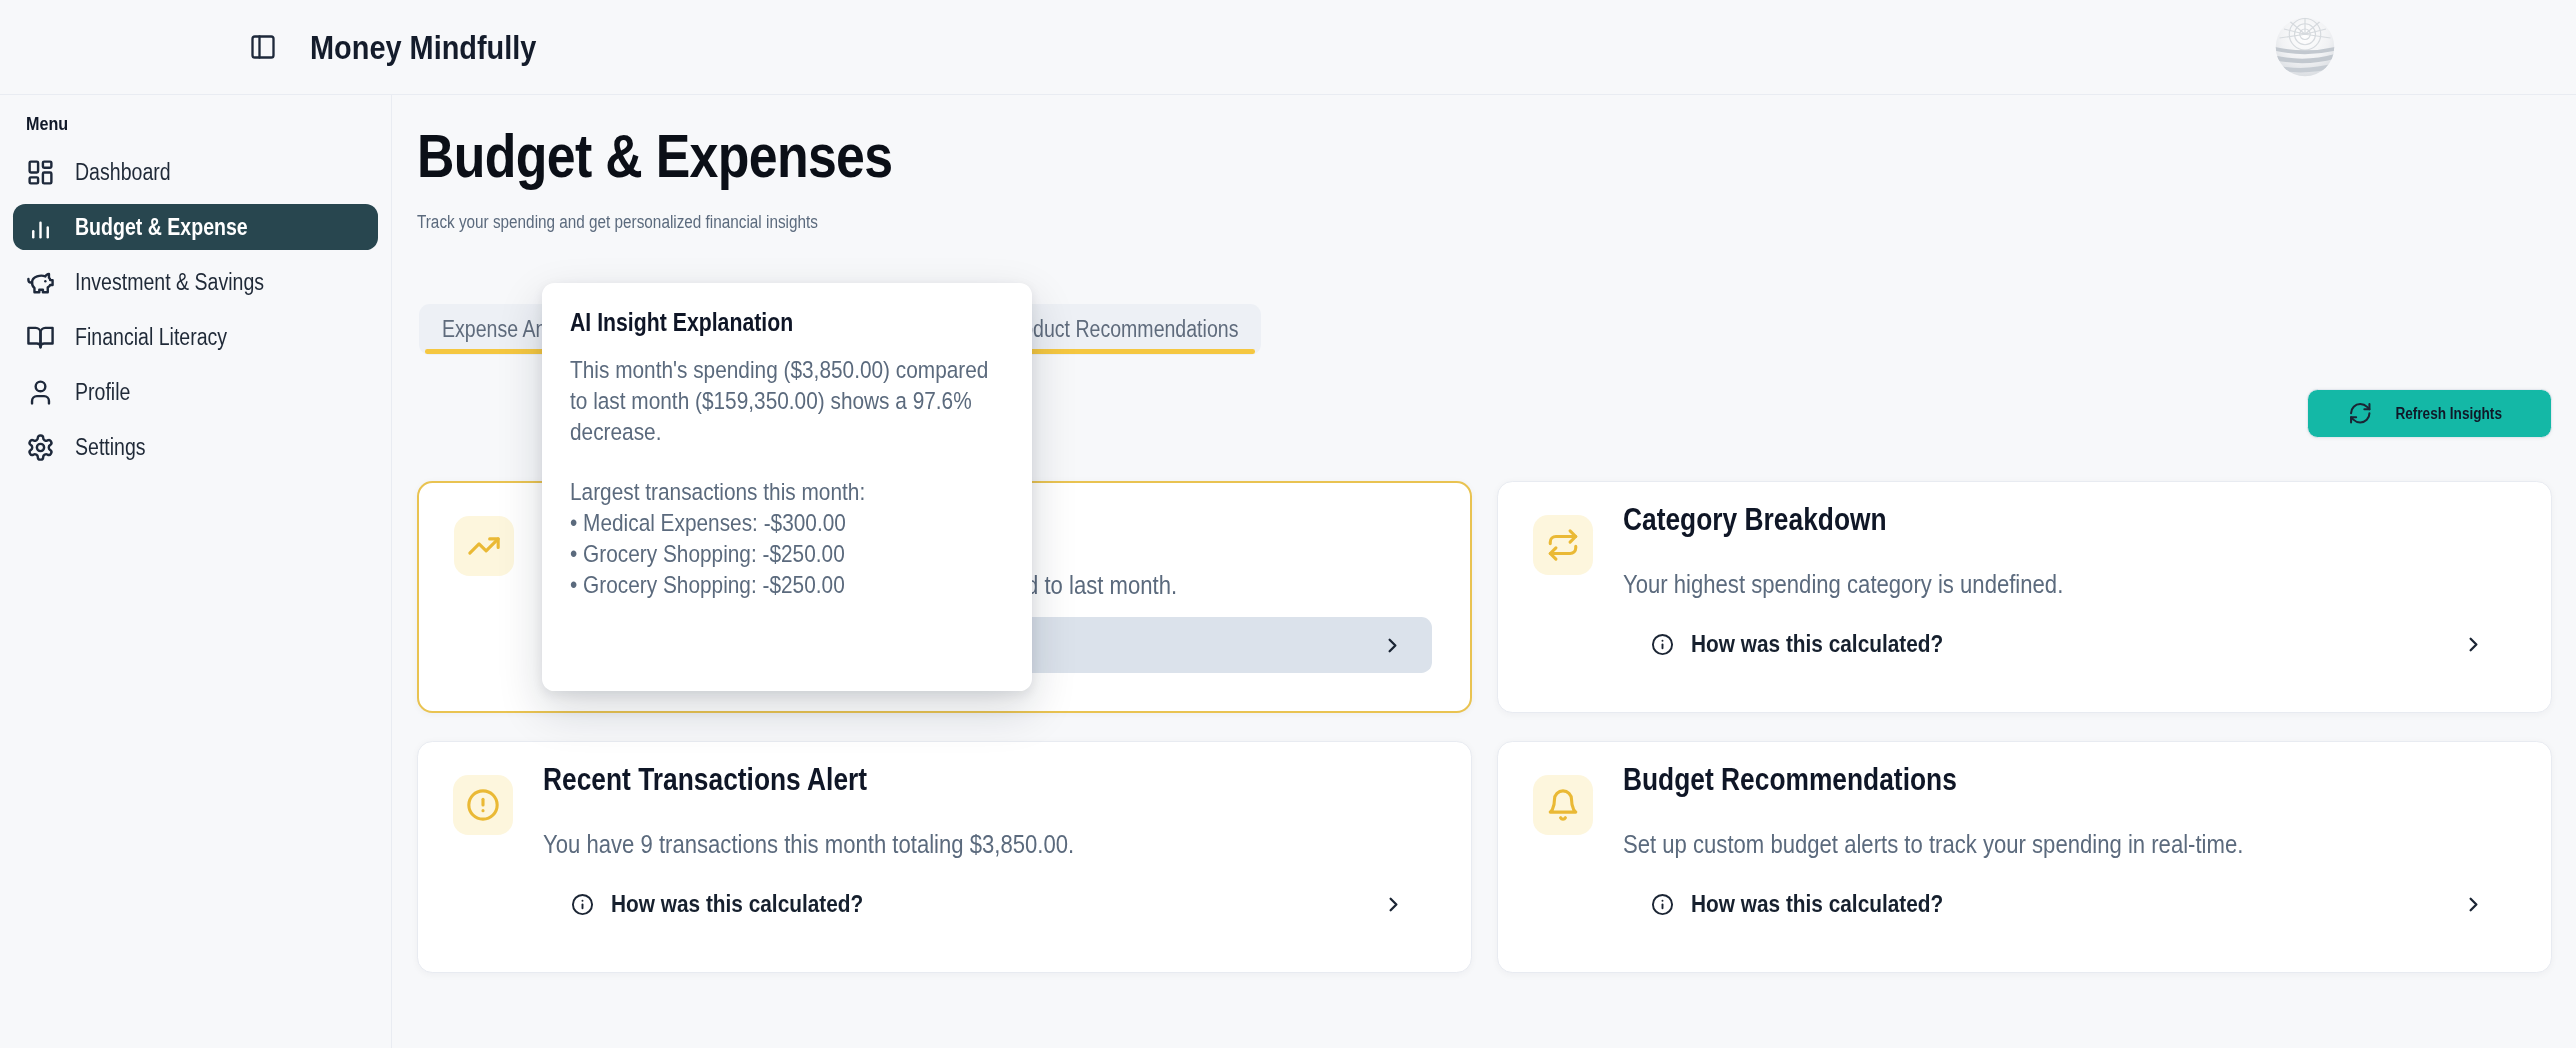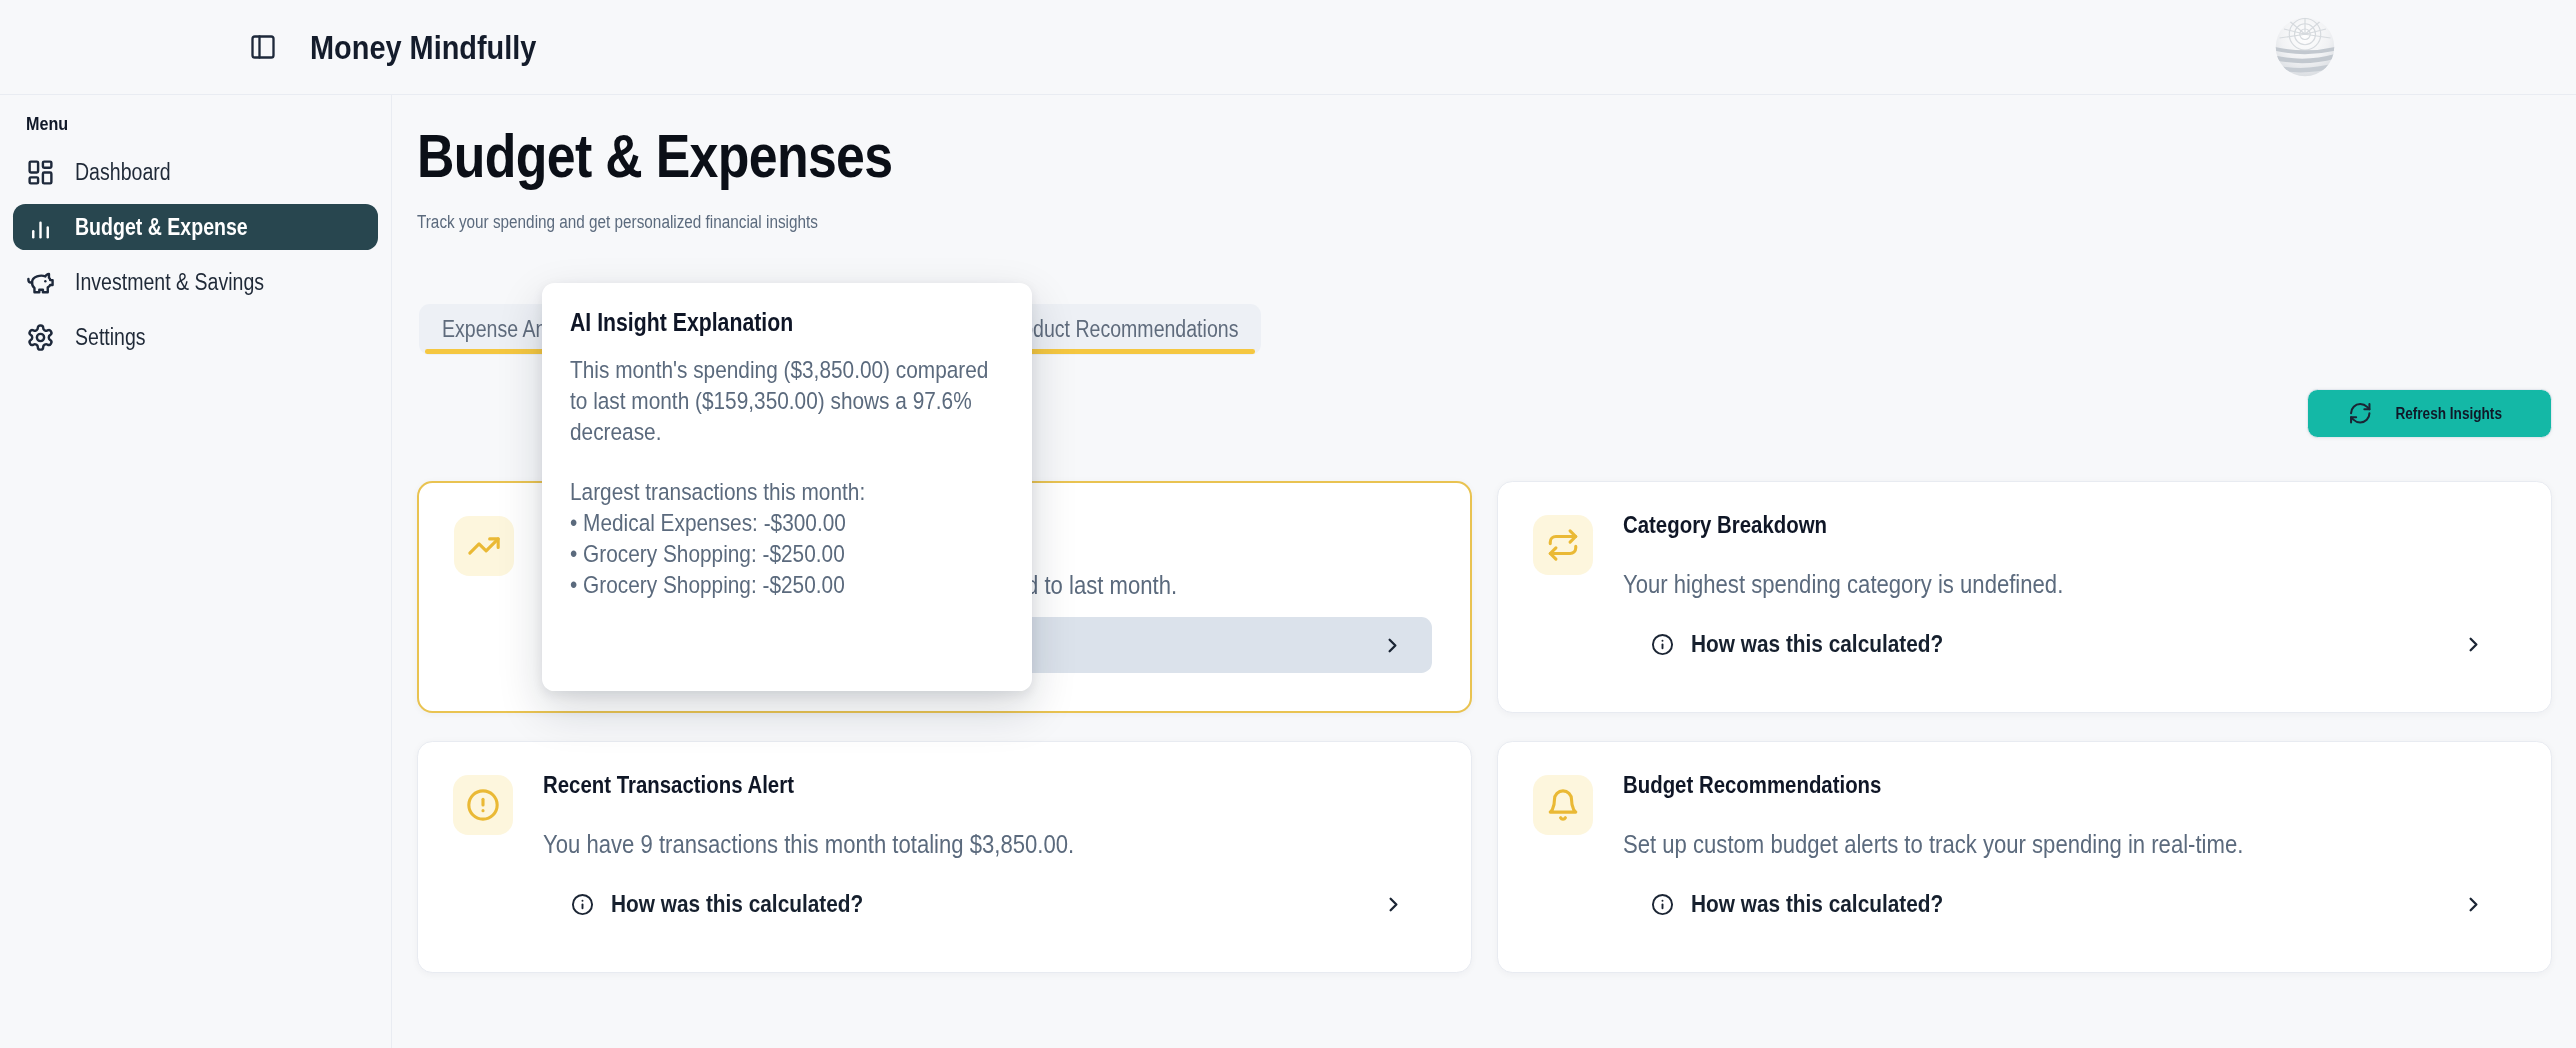--- a/index.html
+++ b/index.html
@@ -52,21 +52,21 @@
   
   .card { position:absolute; width:1055px; height:232px; background:#ffffff; border:1.5px solid #e8ebf1;
           border-radius:15.3px; box-shadow:0 1.5px 7.7px rgba(16,24,40,.04); }
   .card.gold { border:2.3px solid #e9c351; }
   .card.pos-tl { left:25px;   top:386px; }
   .card.pos-tr { left:1105px; top:386px; }
   .card.pos-bl { left:25px;   top:646px; }
   .card.pos-br { left:1105px; top:646px; }
   .icon-box { position:absolute; left:35px; top:33px; width:60px; height:60px; border-radius:15.3px;
               background:#fdf6dd; color:#eab935; display:flex; align-items:center; justify-content:center; }
-  .card-title { position:absolute; left:125px; top:29px; font-size:24px; font-weight:700; color:#0f1626; }
+  .card-title { position:absolute; left:125px; top:20px; font-size:31px; font-weight:700; color:#0f1626; }
   .card-sub { position:absolute; left:125px; top:87px; font-size:26px; color:#5b6a7d; white-space:nowrap; }
   .cta-row { position:absolute; left:125px; right:38px; top:134px; height:56px; border-radius:10.7px;
              display:flex; align-items:center; padding:0 28px; gap:17px; color:#16202e; cursor:pointer;
              background:transparent; border:none; width:auto; font-family:inherit; }
   .card.row-highlight .cta-row { background:#dbe2eb; }
   .cta-row .info { color:#1b2534; flex:0 0 auto; }
   .cta-label { font-size:24.5px; font-weight:700; color:#16202e; }
   .cta-chev { margin-left:auto; color:#1b2534; flex:0 0 auto; }
 
   
@@ -149,21 +149,39 @@
       <span class="nicon">
         <svg width="29" height="29" viewBox="0 0 24 24" fill="none" stroke="currentColor" stroke-width="2" stroke-linecap="round" stroke-linejoin="round">
             <path d="M19 5c-1.5 0-2.8 1.4-3 2-3.5-1.5-11-.3-11 5 0 1.8 0 3 2 4.5V20h4v-2h3v2h4v-4c1-.5 1.7-1 2-2h2v-4h-2c0-1-.5-1.5-1-2V5Z"></path>
             <path d="M2 9v1c0 1.1.9 2 2 2h1"></path>
             <path d="M16 11h.01"></path>
           </svg>
       </span>
       <span class="cx">Investment &amp; Savings</span>
     </div>
 
-
+    <div class="nav-item">
+      <span class="nicon">
+        <svg width="29" height="29" viewBox="0 0 24 24" fill="none" stroke="currentColor" stroke-width="2" stroke-linecap="round" stroke-linejoin="round">
+            <path d="M2 4h6a4 4 0 0 1 4 4v12a3 3 0 0 0-3-3H2z"></path>
+            <path d="M22 4h-6a4 4 0 0 0-4 4v12a3 3 0 0 1 3-3h7z"></path>
+          </svg>
+      </span>
+      <span class="cx">Financial Literacy</span>
+    </div>
+
+    <div class="nav-item">
+      <span class="nicon">
+        <svg width="29" height="29" viewBox="0 0 24 24" fill="none" stroke="currentColor" stroke-width="2" stroke-linecap="round" stroke-linejoin="round">
+            <circle cx="12" cy="7" r="4"></circle>
+            <path d="M19 21v-2a4 4 0 0 0-4-4H9a4 4 0 0 0-4 4v2"></path>
+          </svg>
+      </span>
+      <span class="cx">Profile</span>
+    </div>
 
     <div class="nav-item">
       <span class="nicon">
         <svg width="29" height="29" viewBox="0 0 24 24" fill="none" stroke="currentColor" stroke-width="2" stroke-linecap="round" stroke-linejoin="round">
             <path d="M12.22 2h-.44a2 2 0 0 0-2 2v.18a2 2 0 0 1-1 1.73l-.43.25a2 2 0 0 1-2 0l-.15-.08a2 2 0 0 0-2.73.73l-.22.38a2 2 0 0 0 .73 2.73l.15.1a2 2 0 0 1 1 1.72v.51a2 2 0 0 1-1 1.74l-.15.09a2 2 0 0 0-.73 2.73l.22.38a2 2 0 0 0 2.73.73l.15-.08a2 2 0 0 1 2 0l.43.25a2 2 0 0 1 1 1.73V20a2 2 0 0 0 2 2h.44a2 2 0 0 0 2-2v-.18a2 2 0 0 1 1-1.73l.43-.25a2 2 0 0 1 2 0l.15.08a2 2 0 0 0 2.73-.73l.22-.39a2 2 0 0 0-.73-2.73l-.15-.08a2 2 0 0 1-1-1.74v-.5a2 2 0 0 1 1-1.74l.15-.09a2 2 0 0 0 .73-2.73l-.22-.38a2 2 0 0 0-2.73-.73l-.15.08a2 2 0 0 1-2 0l-.43-.25a2 2 0 0 1-1-1.73V4a2 2 0 0 0-2-2z"></path>
             <circle cx="12" cy="12" r="3"></circle>
           </svg>
       </span>
       <span class="cx">Settings</span>
     </div>

